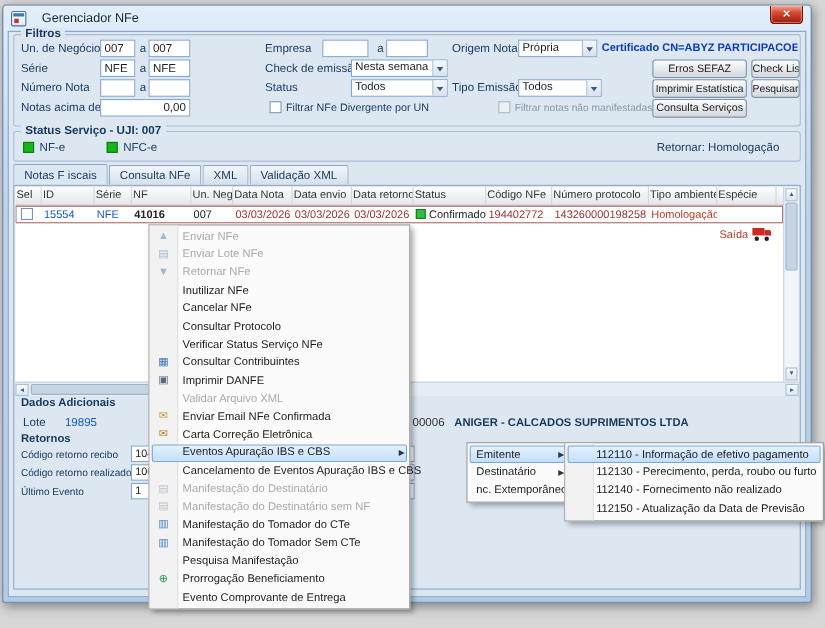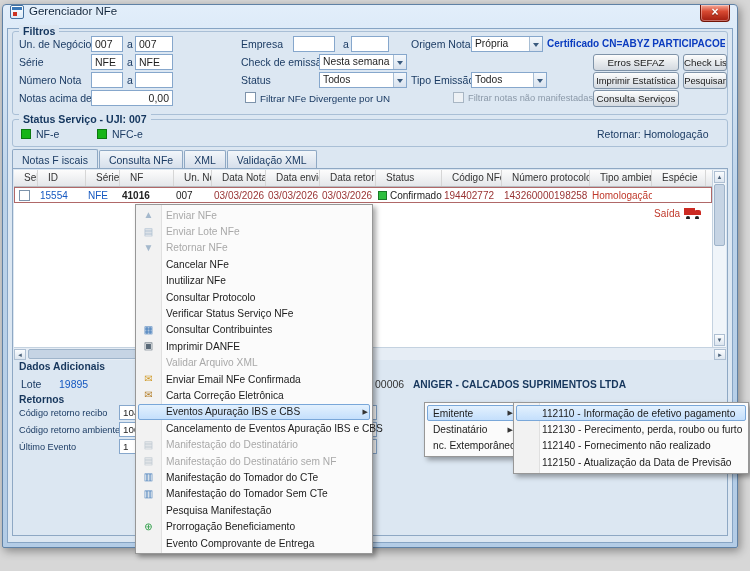--- a/index.html
+++ b/index.html
@@ -4,21 +4,21 @@
 <style>
 *{margin:0;padding:0;box-sizing:border-box}
 html,body{width:750px;height:571px}
 body{background:#d7d7d7;font-family:"Liberation Sans",sans-serif;position:relative;overflow:hidden}
 
 
 .win{position:absolute;left:2px;top:4px;width:736px;height:544px;
  background:linear-gradient(#e2eefa,#bcd3ea 35%,#b3cce6);
  border:1px solid #5f81a5;border-radius:4px 4px 2px 2px;
  box-shadow:2px 3px 10px rgba(0,0,0,.38);padding:0 4px 4px;z-index:1}
-.titlebar{height:23px;display:flex;gap:5px;padding:0 3px}
+.titlebar{height:23px;display:flex;align-items:center;gap:14px;padding:0 3px}
 .title-text{font-size:11.5px;color:#10253c;text-shadow:0 1px 1px rgba(255,255,255,.85)}
 .app-icon{width:14px;height:14px;background:linear-gradient(#ffffff,#dcebf8);border:1px solid #44719f;border-radius:2px;position:relative}
 .app-icon i{position:absolute;display:block}
 .app-icon .bar{left:1px;right:1px;top:1px;height:3px;background:#3a78b8}
 .app-icon .dot{left:2px;bottom:2px;width:4px;height:4px;background:#cc3322}
 .close-btn{margin-left:auto;width:30px;height:17px;align-self:flex-start;
  background:linear-gradient(#f5ab9a,#d84a32 40%,#a82314 90%);
  border:1px solid #731507;border-top:none;border-radius:0 0 4px 4px;
  color:#fff;font-size:12px;font-weight:bold;text-align:center;line-height:15px;
  text-shadow:0 1px 1px rgba(0,0,0,.4);box-shadow:inset 0 0 0 1px rgba(255,255,255,.35)}
@@ -49,21 +49,21 @@
 .tab{height:18px;padding:3px 9px 0;font-size:10.5px;color:#1c3c64;
  background:linear-gradient(#f2f6fa,#d6dfeb);border:1px solid #8ea8c4;border-bottom:none;
  border-radius:2px 2px 0 0}
 .tab.active{background:#dce7f2;height:19px;margin-top:-1px;padding-top:4px}
 .tabpage{position:absolute;left:4px;top:139px;width:716px;height:368px;
  border:1px solid #8ea8c4;background:#dce7f2}
 
 
 .grid{position:absolute;left:1px;top:1px;width:698px;height:177px;background:#fff;overflow:hidden}
 .ghead{display:flex;height:17px;background:linear-gradient(#fcfcfc,#e4e7ea);border-bottom:1px solid #b8bcc0}
-.th{flex:none;font-size:10px;color:#333;padding:2px 10px;border-right:1px solid #d6d6d6;
+.th{flex:none;font-size:10px;color:#333;padding:2px 1px;border-right:1px solid #d6d6d6;
  overflow:hidden;white-space:nowrap}
 .trow{display:flex;height:16px;align-items:center;outline:1px solid #b06868;outline-offset:-1px}
 .td{flex:none;font-size:10px;padding:0 2px;white-space:nowrap;overflow:hidden}
 .v-blue{color:#1558c0}.v-dark{color:#222}.v-bold{font-weight:bold}
 .v-red{color:#993333}.v-red2{color:#c0392b}
 .swatch{display:inline-block;width:9px;height:9px;background:#2fbf3f;border:1px solid #1a7a26;
  margin-right:3px;vertical-align:-1px}
 .truck{position:relative;width:19px;height:10px;display:inline-block;margin-left:4px;vertical-align:-1px}
 .truck i{position:absolute;display:block}
 .truck .bx{left:0;top:0;width:11px;height:7px;background:#cc2a22}
@@ -252,21 +252,21 @@
       <span class="sect-title" style="left:6px;top:192px">Dados Adicionais</span>
       <span class="lb" style="left:8px;top:209px">Lote</span>
       <span class="lb" style="left:46px;top:209px;color:#1558c0">19895</span>
       <span class="lb" style="left:362px;top:209px;color:#333">00006</span>
       <span class="lb" style="left:400px;top:209px;font-weight:bold;color:#16365c;font-size:10.2px">ANIGER - CALCADOS SUPRIMENTOS LTDA</span>
 
       <span class="sect-title" style="left:6px;top:225px">Retornos</span>
       <div style="position:absolute;inset:0">
           <span class="lb" style="left: 6px; top: 238px; font-size: 9.2px;">Código retorno recibo</span>
           <input class="tb rt" value="104" style="top: 236px;">
-          <span class="lb" style="left: 6px; top: 255px; font-size: 9.2px;">Código retorno ambiente</span>
+          <span class="lb" style="left: 6px; top: 255px; font-size: 9.2px;">Código retorno realizado</span>
           <input class="tb rt" value="100" style="top: 253px;">
           <span class="lb" style="left: 6px; top: 272px; font-size: 9.2px;">Último Evento</span>
           <input class="tb rt" value="1" style="top: 270px;">
         </div>
     </div>
   </div>
 </div>
 
 <div class="menu gut" id="ctx">
     <div class="mi dis">
@@ -275,24 +275,24 @@
     </div>
     <div class="mi dis">
       <span class="ic" style="color: rgb(164, 184, 204);">▤</span>
       <span class="lab">Enviar Lote NFe</span>
     </div>
     <div class="mi dis">
       <span class="ic" style="color: rgb(164, 184, 204);">▼</span>
       <span class="lab">Retornar NFe</span>
     </div>
     <div class="mi">
+      <span class="lab">Inutilizar NFe</span>
+    </div>
+    <div class="mi">
       <span class="lab">Cancelar NFe</span>
-    </div>
-    <div class="mi">
-      <span class="lab">Inutilizar NFe</span>
     </div>
     <div class="mi">
       <span class="lab">Consultar Protocolo</span>
     </div>
     <div class="mi">
       <span class="lab">Verificar Status Serviço NFe</span>
     </div>
     <div class="mi">
       <span class="ic" style="color: rgb(58, 118, 184);">▦</span>
       <span class="lab">Consultar Contribuintes</span>

